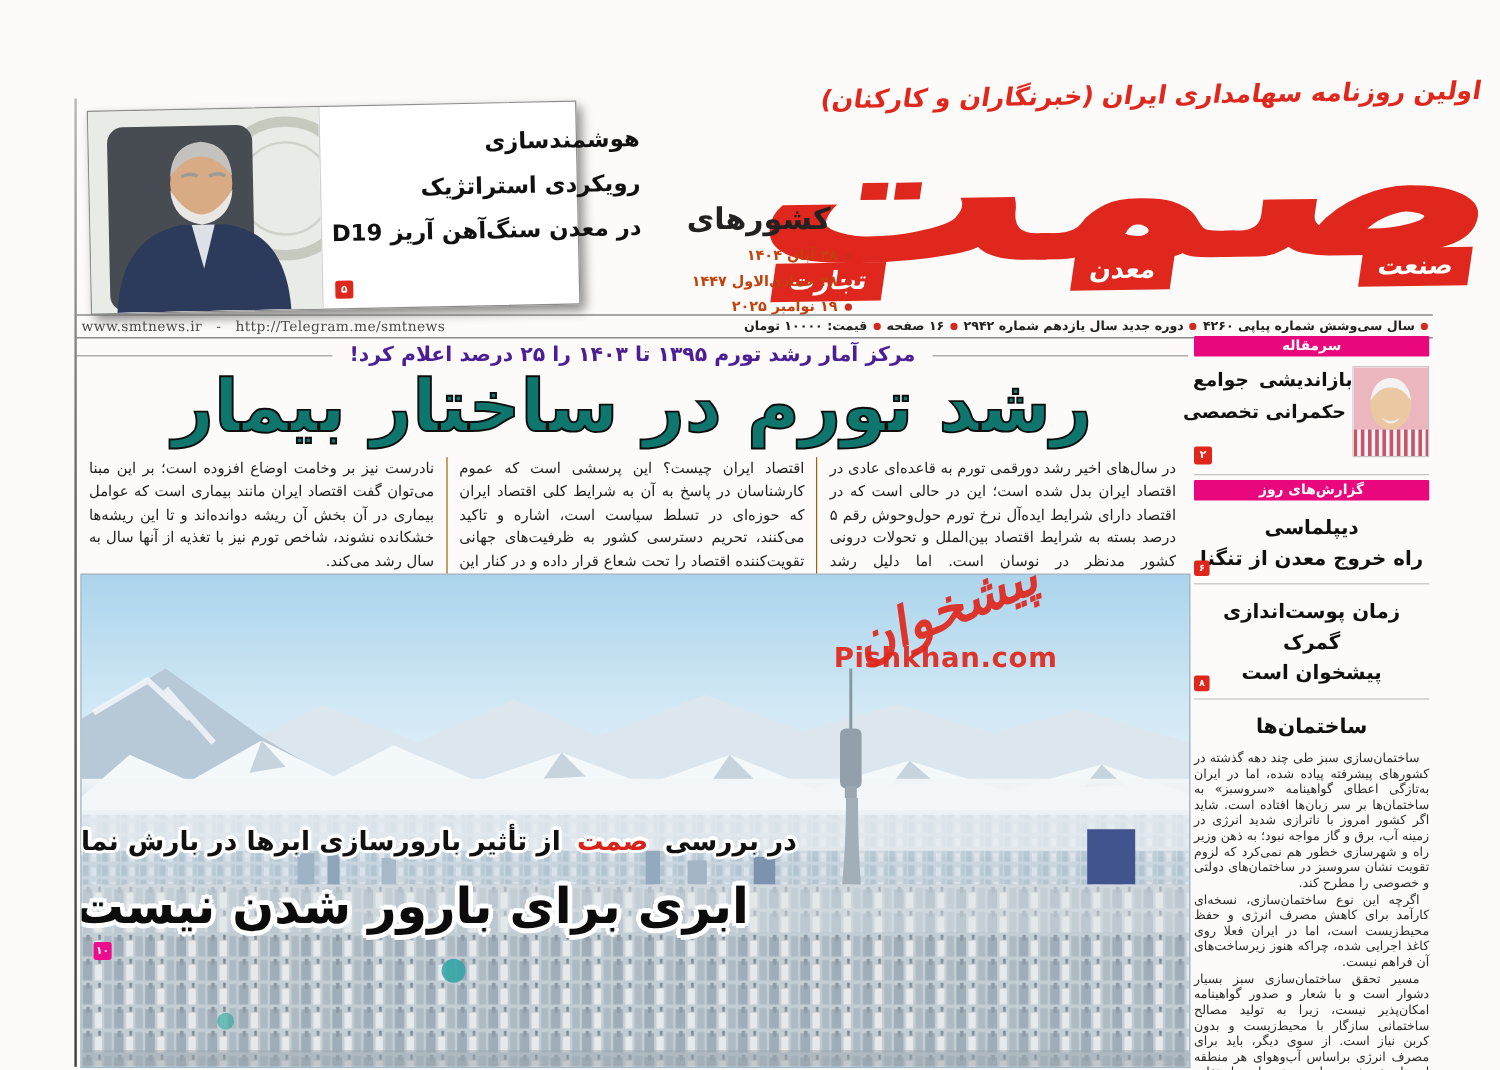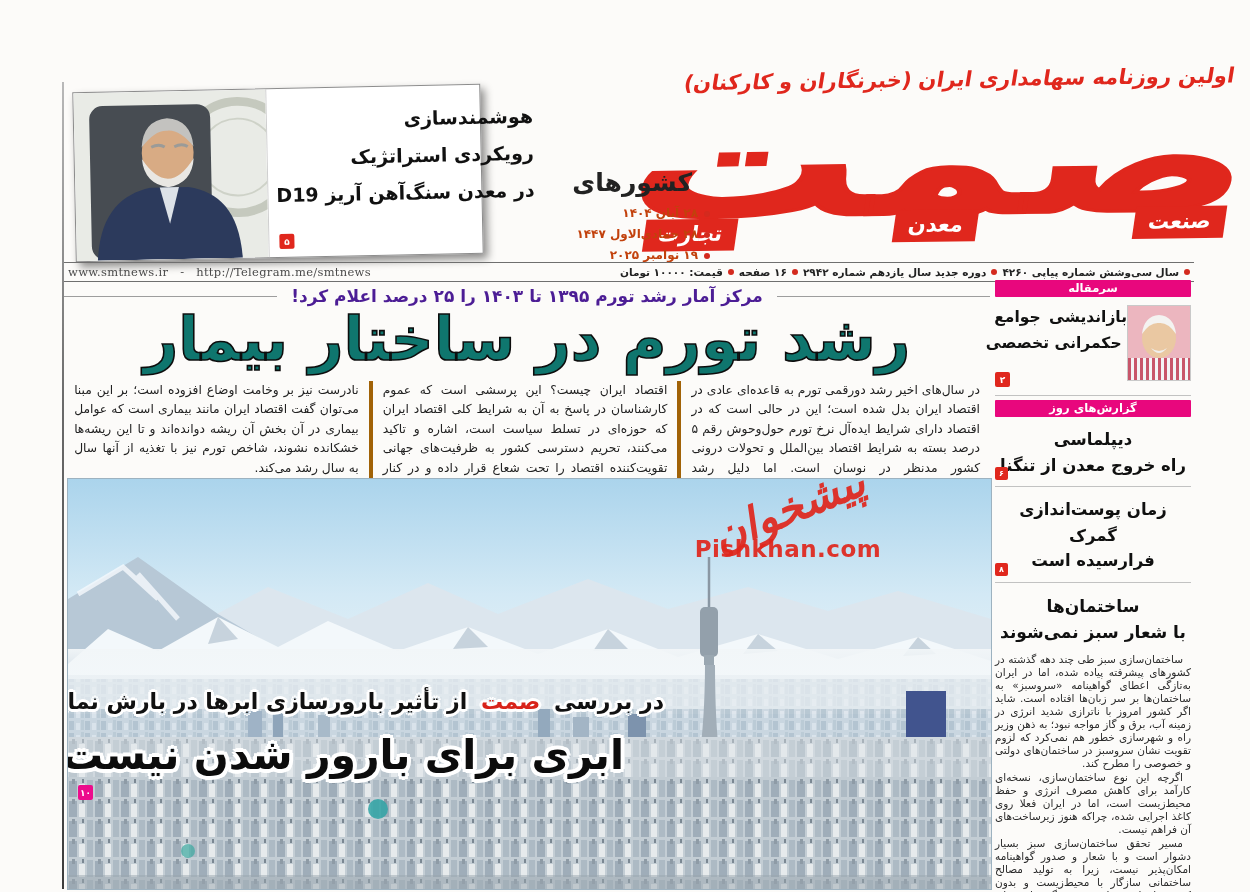--- a/index.html
+++ b/index.html
@@ -58,21 +58,21 @@
   
   .lead{left:64px;top:286px;width:926px;}
   .kicker{display:flex;align-items:center;gap:14px;}
   .kicker .rule{flex:1;height:1px;background:#9d9d9d;}
   .kickerText{font-size:17px;font-weight:bold;color:#4c1d95;white-space:nowrap;direction:rtl;}
   .headline{text-align:center;font-size:60px;font-weight:bold;color:#0f766e;line-height:1.05;
             margin-top:2px;-webkit-text-stroke:1.6px #0d0d0d;direction:rtl;}
   .cols{display:flex;direction:rtl;margin-top:10px;}
   .col{width:33.33%;box-sizing:border-box;padding:0 10px;font-size:12.3px;line-height:1.58;
        text-align:justify;color:#222;position:relative;}
-  .col:not(:first-child){border-right:4px solid #a16207;}
+  .col:not(:first-child){border-right:1px solid #a16207;}
   .col .badge{position:absolute;left:12px;bottom:1px;}
 
   
   .photo{left:67px;top:478px;width:923px;height:410px;border:1px solid #9db2c0;
          overflow:hidden;background:#cfe2ee;}
   .photo svg{position:absolute;inset:0;}
   .watermark{position:absolute;left:600px;top:4px;width:240px;text-align:center;
              color:#e0261c;pointer-events:none;}
   .wmFa{font-size:44px;font-weight:bold;font-style:italic;transform:rotate(-22deg);
         display:inline-block;opacity:.92;}
@@ -305,30 +305,29 @@
         <div>دیپلماسی</div>
         <div>راه خروج معدن از تنگنا</div>
       </div>
       <span class="badge red">۶</span>
     </div>
     <div class="hr"></div>
 
     <div class="repItem">
       <div class="repTitle fa">
         <div>زمان پوست‌اندازی گمرک</div>
-        <div>فرارسیده است</div>
+        <div>پیشخوان است</div>
       </div>
       <span class="badge red">۸</span>
     </div>
     <div class="hr"></div>
 
     <div class="repItem long">
       <div class="repTitle fa" style="font-size:17px;">
         <div>ساختمان‌ها</div>
-        <div>با شعار سبز نمی‌شوند</div>
       </div>
       <div class="repBody fa">
         <p>ساختمان‌سازی سبز طی چند دهه گذشته در کشورهای پیشرفته پیاده شده، اما در ایران به‌تازگی اعطای گواهینامه «سروسبز» به ساختمان‌ها بر سر زبان‌ها افتاده است. شاید اگر کشور امروز با ناترازی شدید انرژی در زمینه آب، برق و گاز مواجه نبود؛ به ذهن وزیر راه و شهرسازی خطور هم نمی‌کرد که لزوم تقویت نشان سروسبز در ساختمان‌های دولتی و خصوصی را مطرح کند.</p>
         <p>اگرچه این نوع ساختمان‌سازی، نسخه‌ای کارآمد برای کاهش مصرف انرژی و حفظ محیط‌زیست است، اما در ایران فعلا روی کاغذ اجرایی شده، چراکه هنوز زیرساخت‌های آن فراهم نیست.</p>
         <p>مسیر تحقق ساختمان‌سازی سبز بسیار دشوار است و با شعار و صدور گواهینامه امکان‌پذیر نیست، زیرا به تولید مصالح ساختمانی سازگار با محیط‌زیست و بدون کربن نیاز است. از سوی دیگر، باید برای مصرف انرژی براساس آب‌وهوای هر منطقه از پنل خورشیدی یا سیستم بادی استفاده شود. بنابراین در صورتی که پیش‌نیازهای ساختمان‌سازی سبز برآورده نشود، این طرح هم مانند هزاران ایده دیگر روی کاغذ خواهد ماند.</p>
       </div>
 
     </div>
 
   </div>

